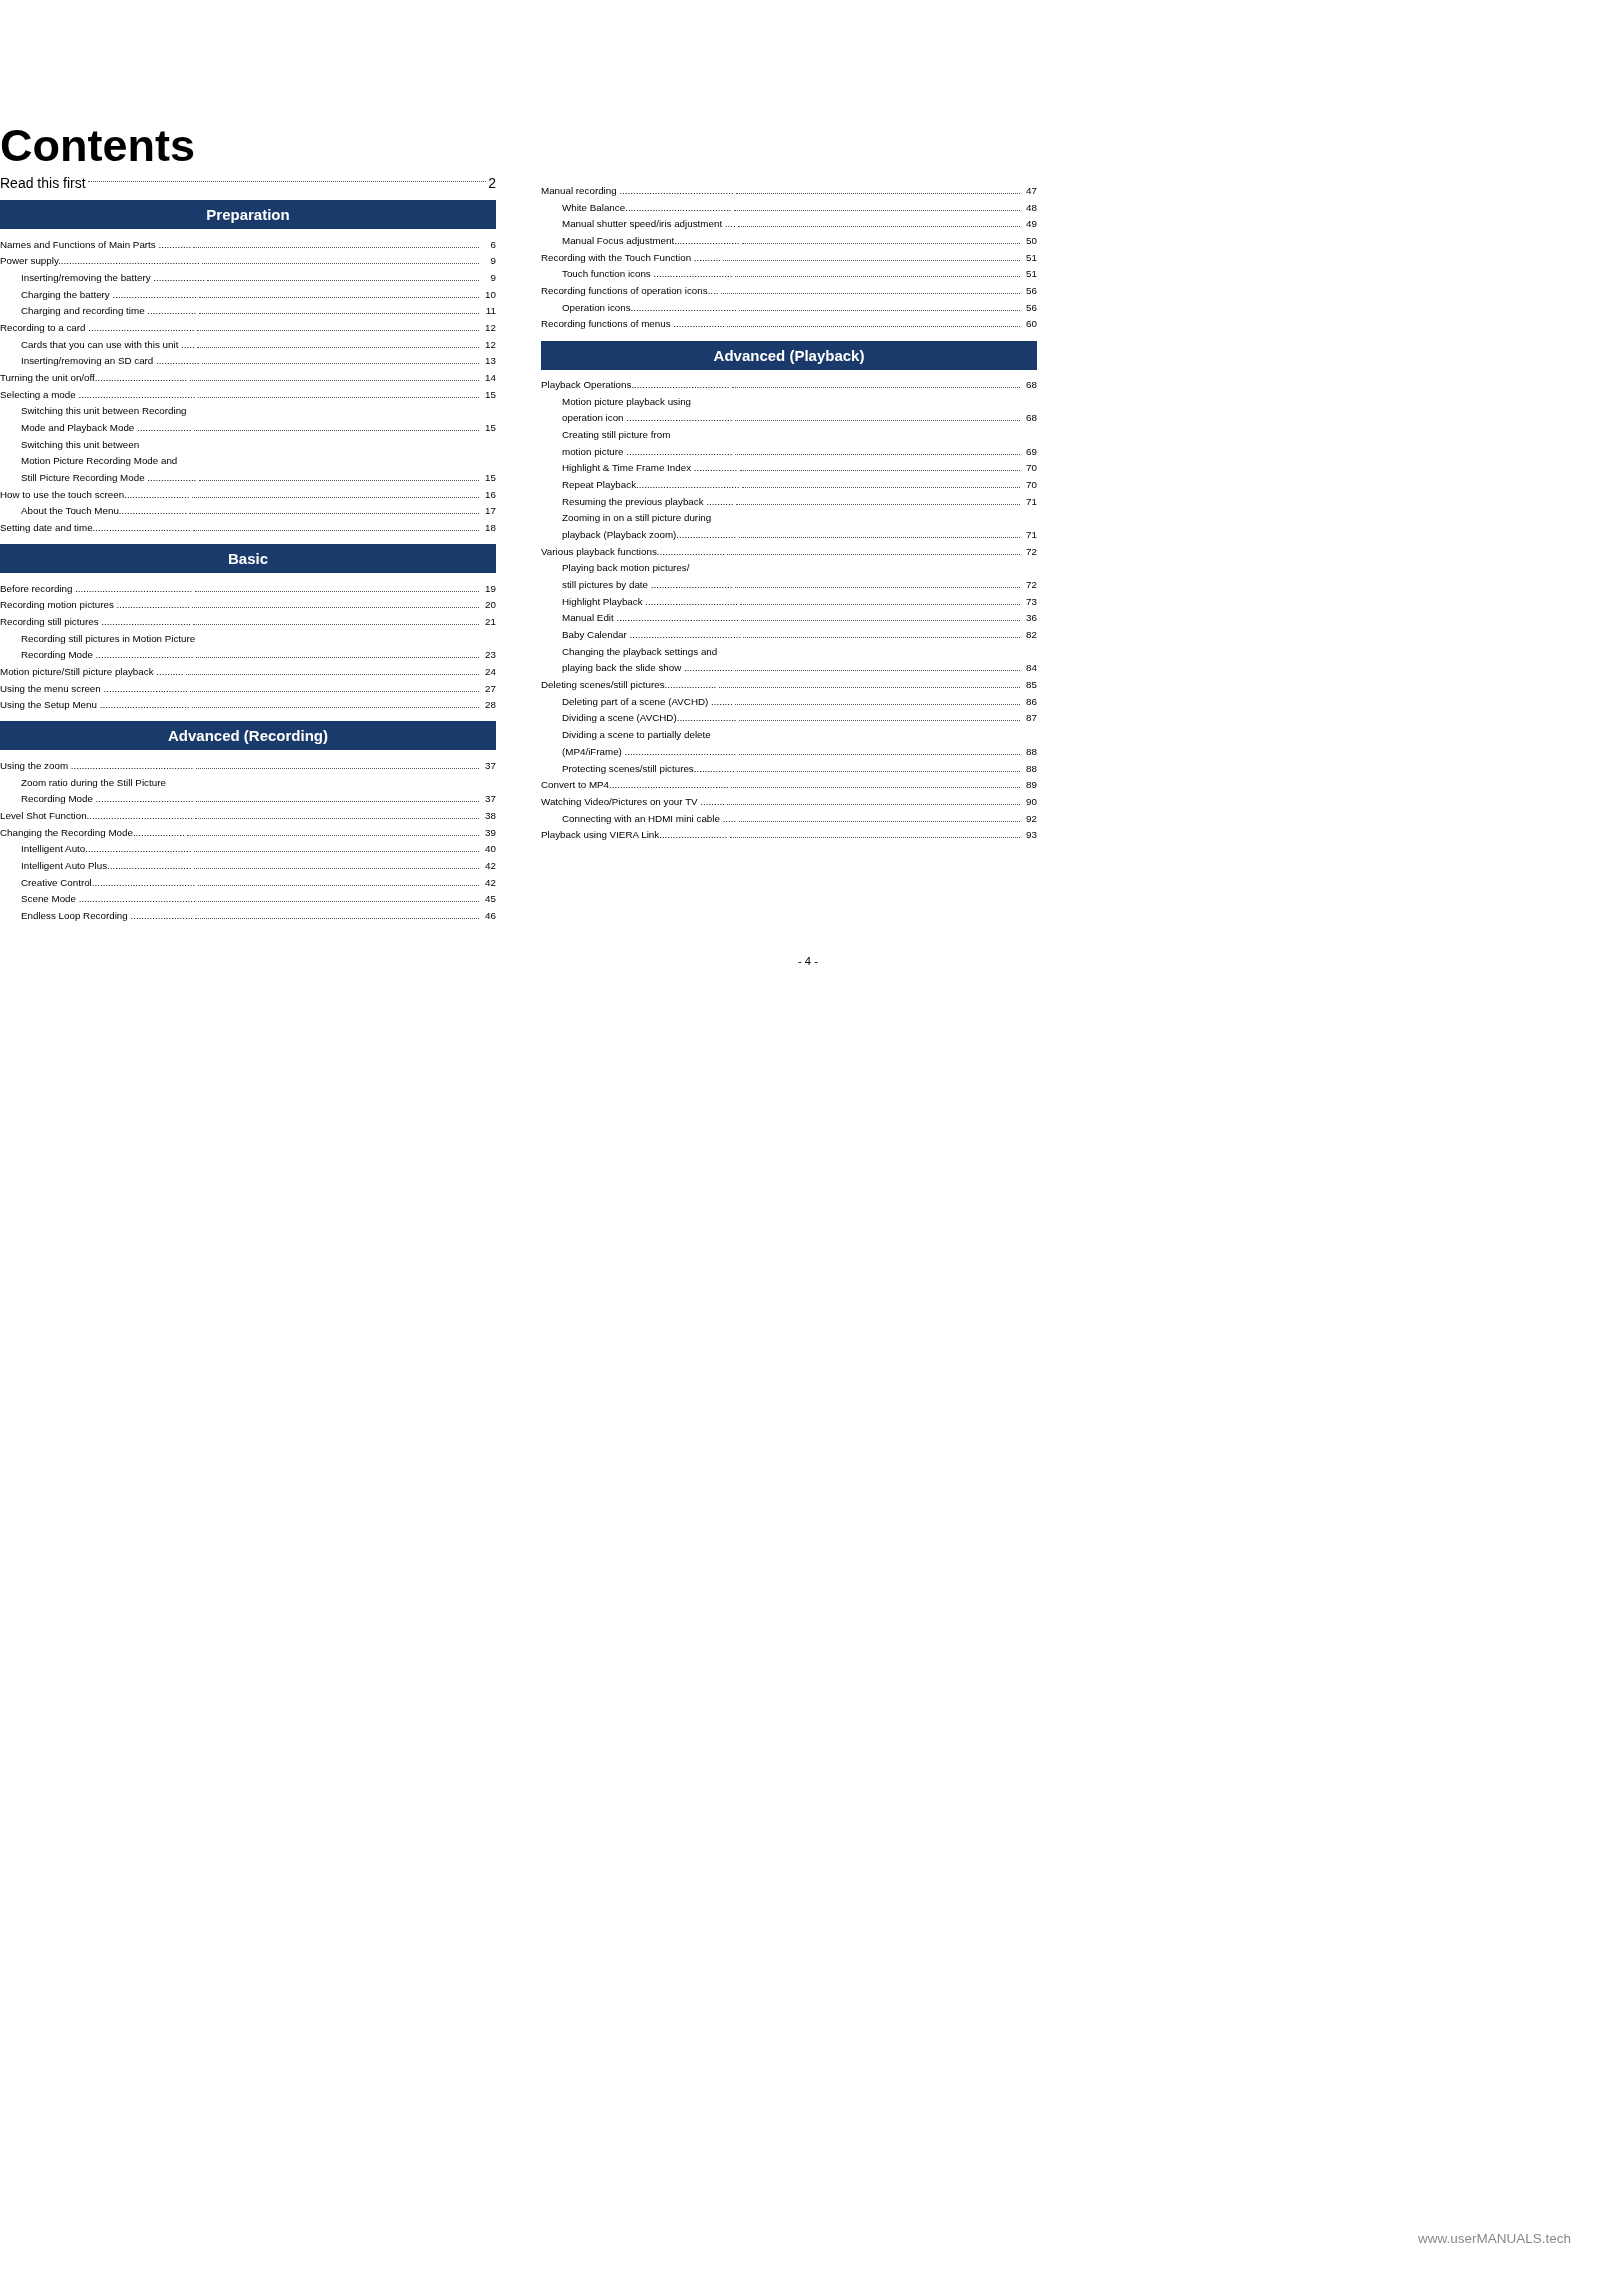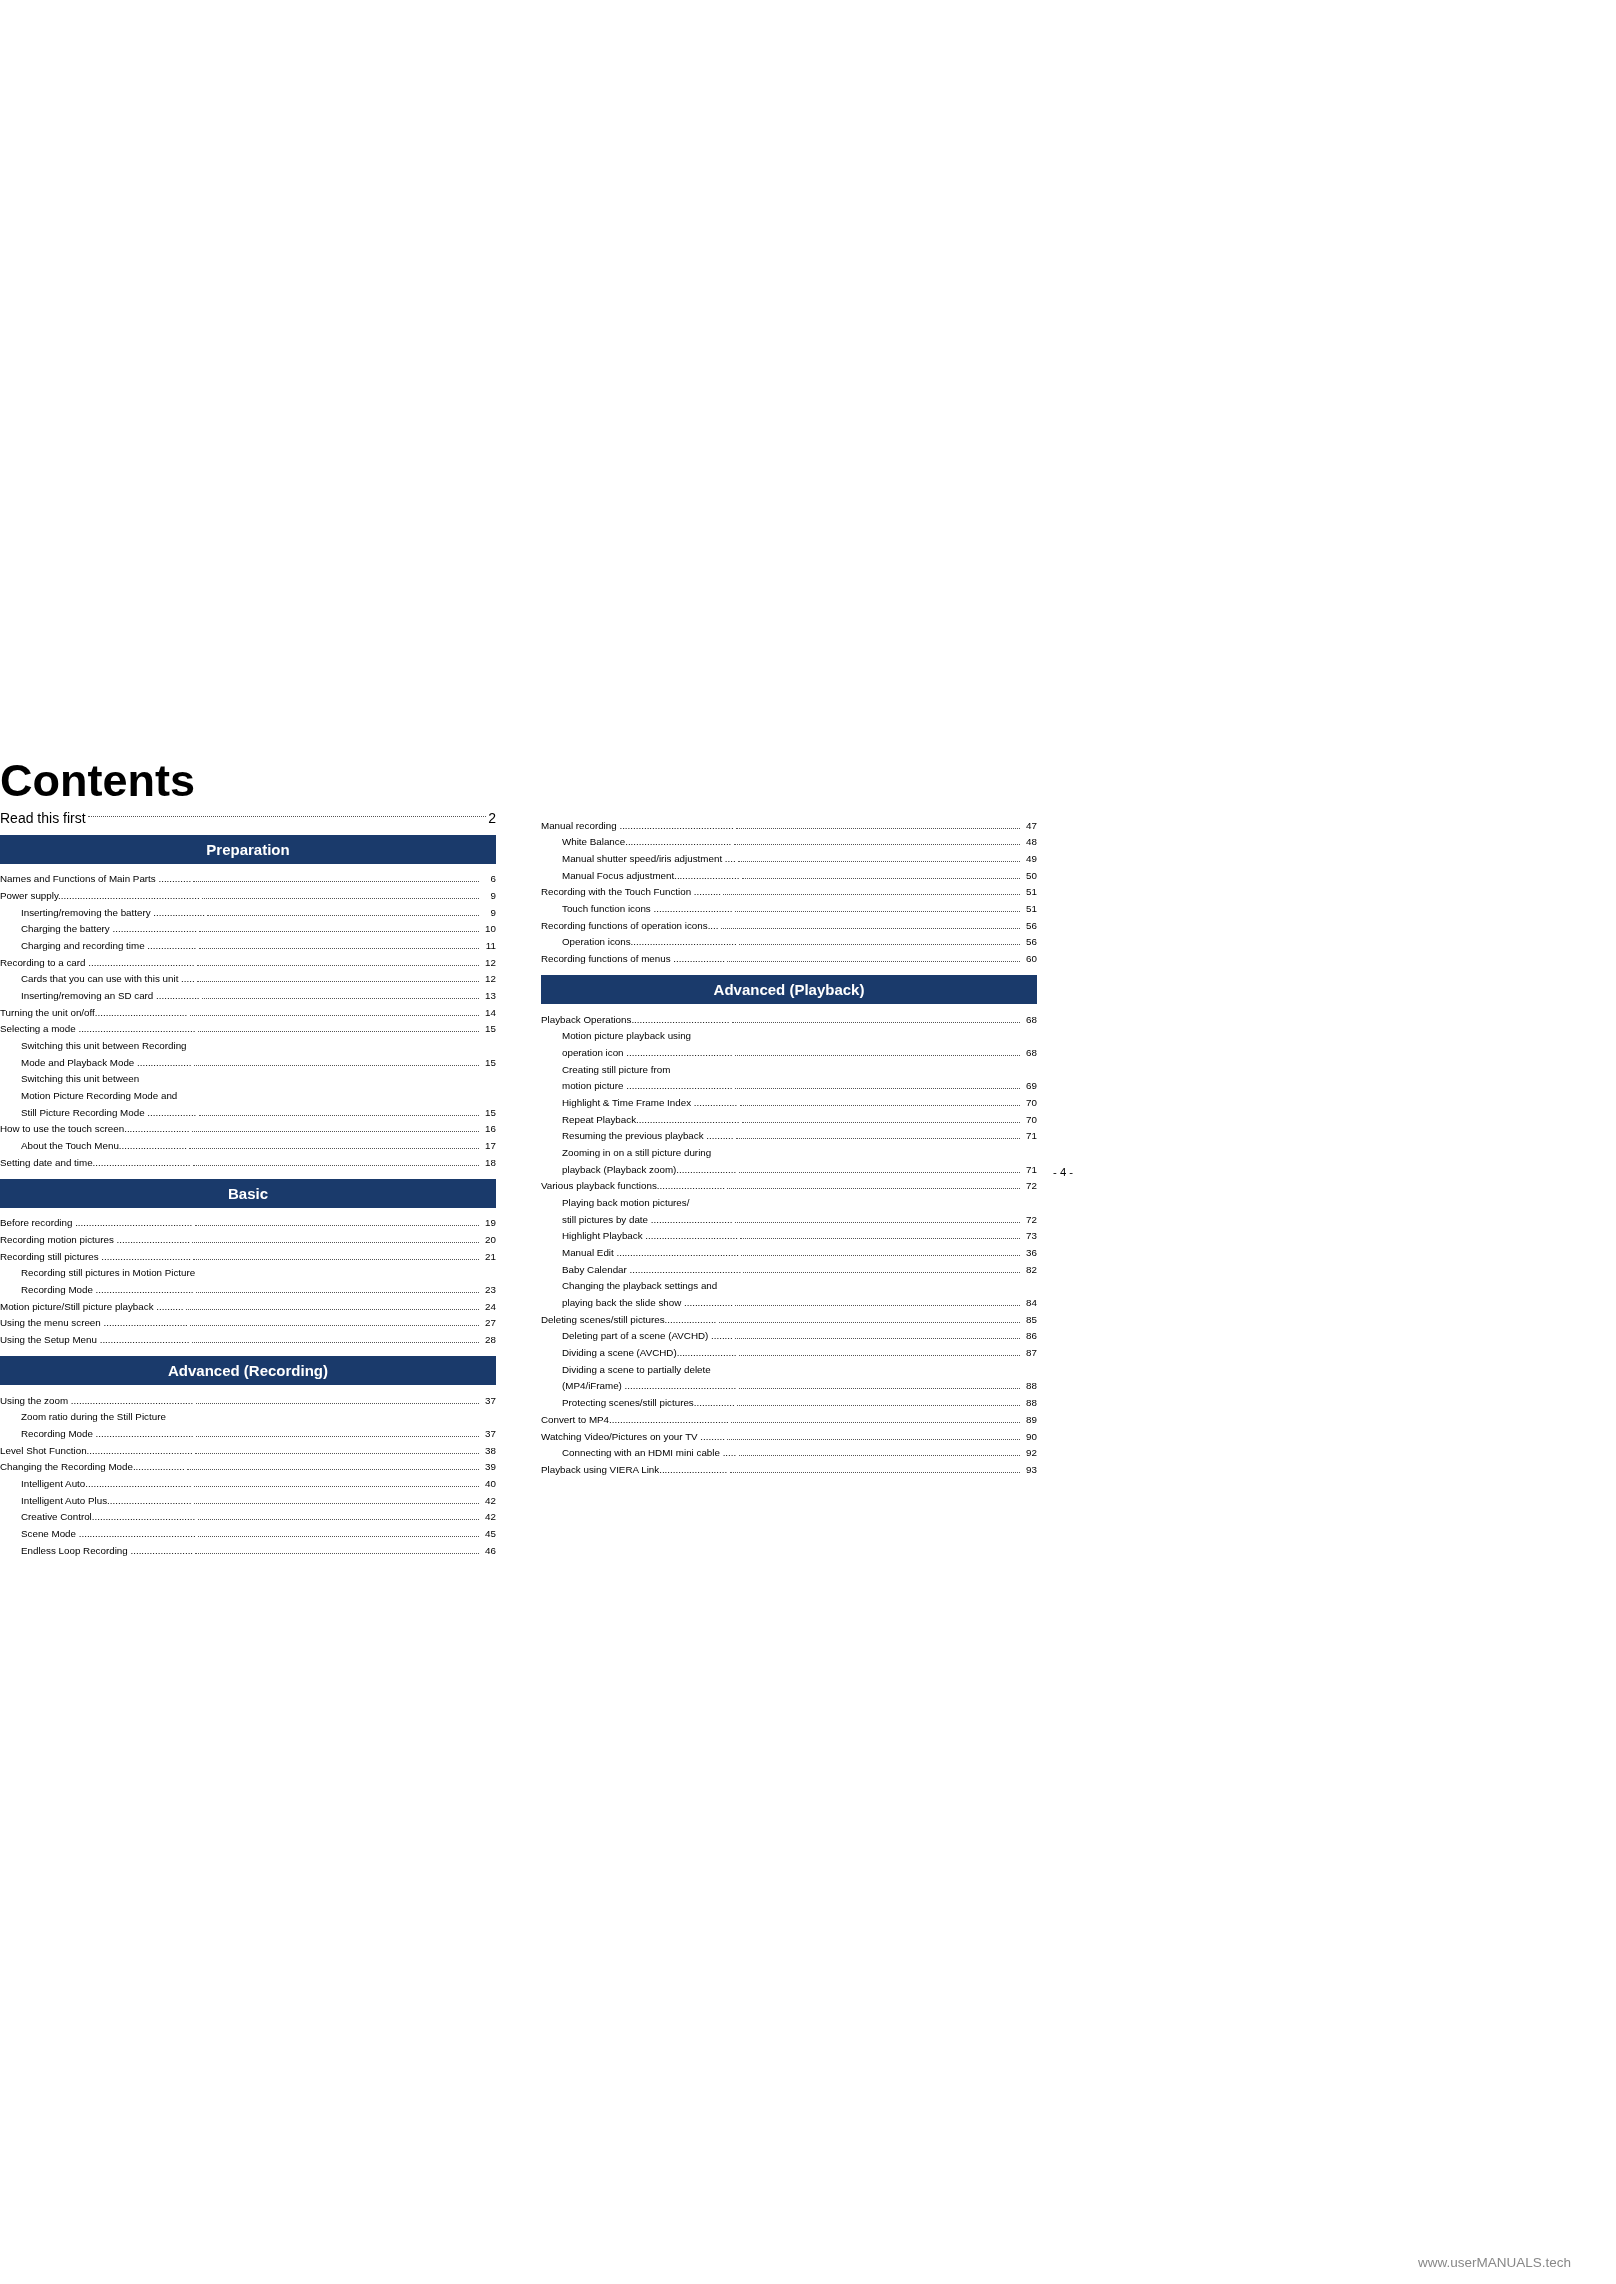--- a/index.html
+++ b/index.html
@@ -10,21 +10,21 @@
       color: #000;
       width: 1616px;
       min-height: 2284px;
       position: relative;
     }
     .page-container {
       width: 1616px;
       min-height: 2284px;
       background: #fff;
       display: flex;
-      align-items: center;
+      flex-direction: column;
       padding: 120px 0 90px 0;
     }
     .content-area {
       width: 1053px;
       display: flex;
       flex-direction: row;
       gap: 45px;
       align-items: flex-start;
     }
     .left-col {
@@ -86,21 +86,21 @@
       text-align: right;
     }
     .bottom-page-num {
       text-align: center;
       font-size: 11.3px;
       margin-top: 30px;
       color: #000;
     }
     .watermark {
       position: absolute;
-      bottom: 14px;
+      bottom: 38px;
       right: 45px;
       font-size: 13.5px;
       color: #888;
     }
   </style>
 </head>
 <body>
 
 <div class="page-container">
   <div class="content-area">

